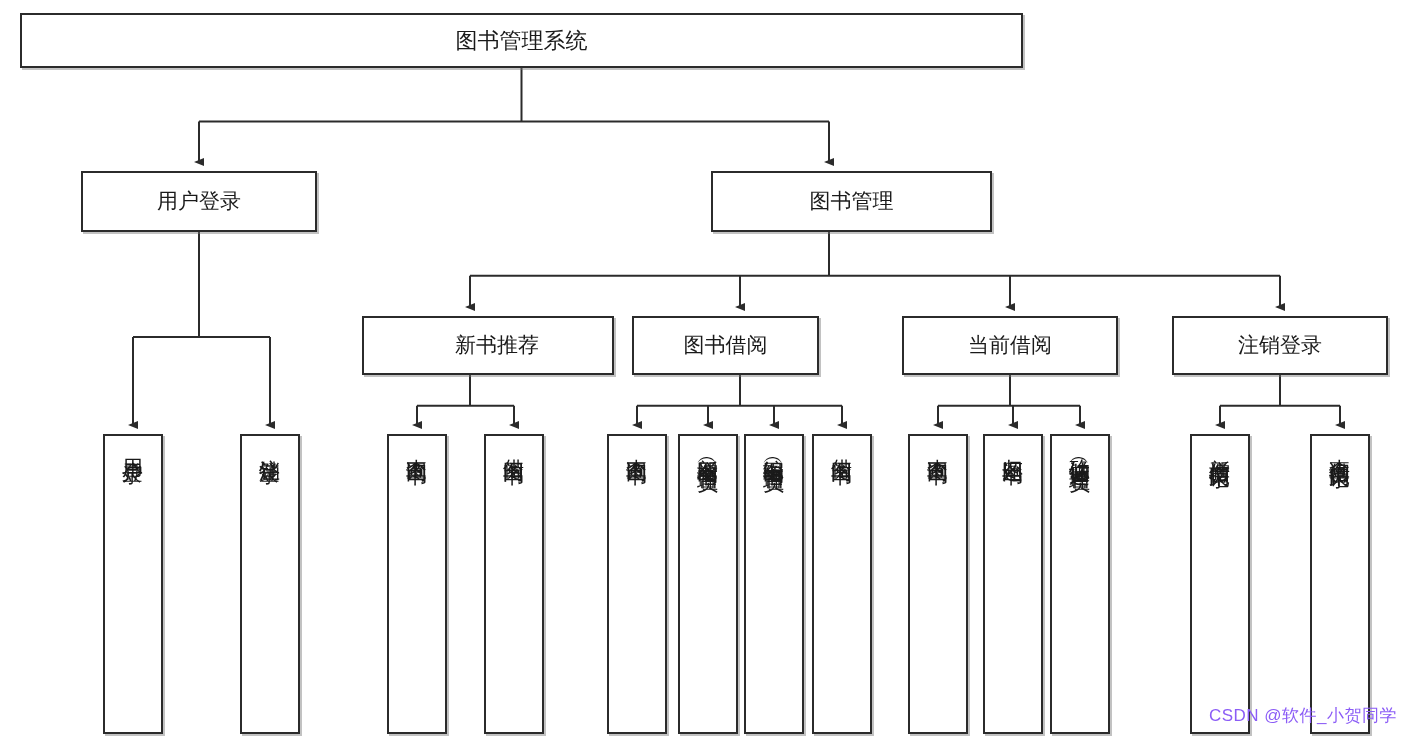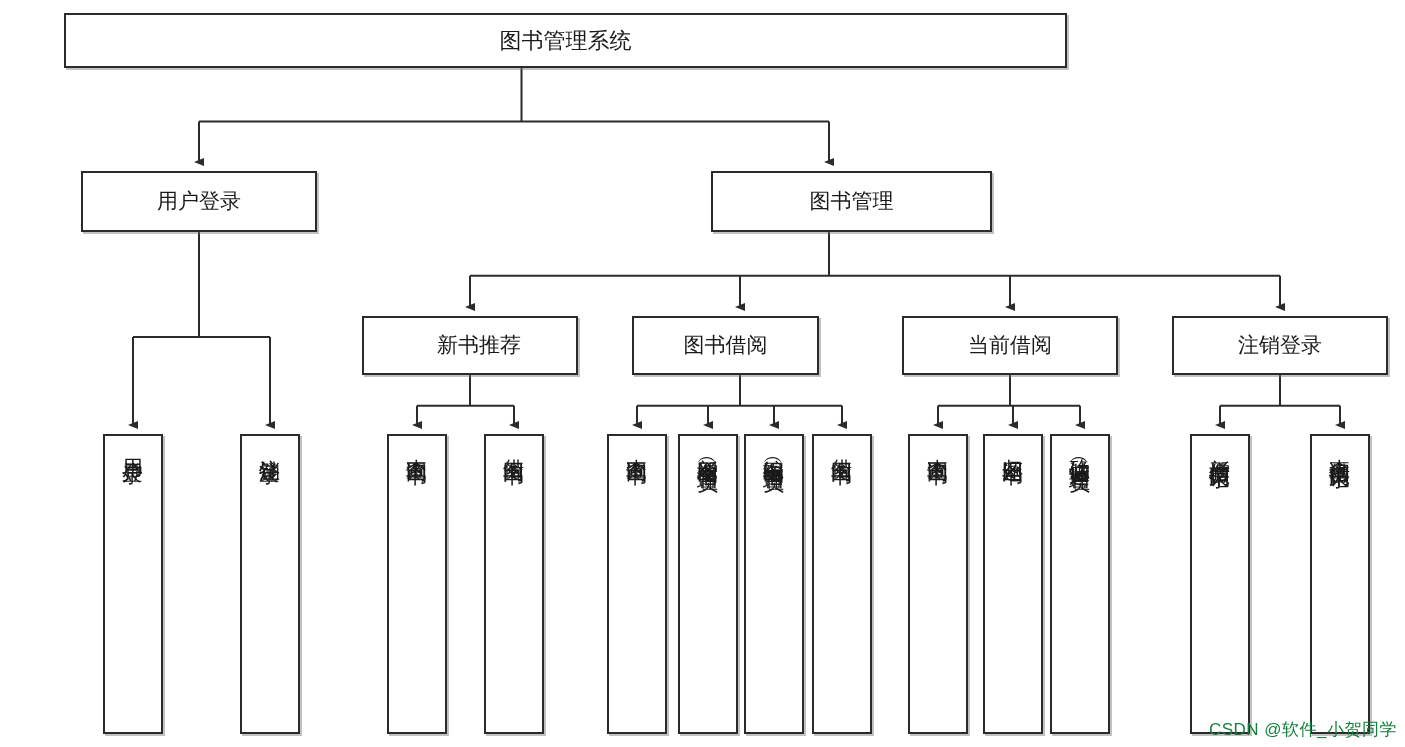--- a/index.html
+++ b/index.html
@@ -52,23 +52,23 @@
     writing-mode: vertical-rl;
     text-orientation: upright;
     font-size: 21px;
     letter-spacing: 2px;
     line-height: 1;
     white-space: nowrap;
   }
   #watermark {
     position: absolute;
     right: 8px;
-    bottom: 6px;
+    bottom: 20px;
     font-size: 17px;
-    color: #15803d;
+    color: #8b5cf6;
     letter-spacing: 0.5px;
     user-select: none;
   }
 </style>
 </head>
 <body>
 
 <div id="canvas">
 
   <svg class="edges" viewBox="0 0 1405 747">
@@ -108,30 +108,30 @@
         <path d="M1013,405.68 L1013,425" stroke="#2b2b2b" stroke-width="2" fill="none" marker-end="url(#arrowhead)"></path>
         <path d="M1080,405.68 L1080,425" stroke="#2b2b2b" stroke-width="2" fill="none" marker-end="url(#arrowhead)"></path>
         <path d="M1280,375 L1280,405.68" stroke="#2b2b2b" stroke-width="2" fill="none"></path>
         <path d="M1220,405.68 L1340,405.68" stroke="#2b2b2b" stroke-width="2" fill="none"></path>
         <path d="M1220,405.68 L1220,425" stroke="#2b2b2b" stroke-width="2" fill="none" marker-end="url(#arrowhead)"></path>
         <path d="M1340,405.68 L1340,425" stroke="#2b2b2b" stroke-width="2" fill="none" marker-end="url(#arrowhead)"></path>
       </g>
   </svg>
 
   <div id="node-layer">
-      <div class="node horizontal root" style="left: 20px; top: 13px; width: 1003px; height: 55px; margin-left: 44px;">
+      <div class="node horizontal root" style="left: 20px; top: 13px; width: 1003px; height: 55px;">
         <span class="label">图书管理系统</span>
       </div>
       <div class="node horizontal" style="left: 81px; top: 171px; width: 236px; height: 61px;">
         <span class="label">用户登录</span>
       </div>
       <div class="node horizontal" style="left: 711px; top: 171px; width: 281px; height: 61px;">
         <span class="label">图书管理</span>
       </div>
-      <div class="node horizontal" style="left: 362px; top: 316px; width: 216px; height: 59px; padding-left: 18px;">
+      <div class="node horizontal" style="left: 362px; top: 316px; width: 252px; height: 59px; padding-left: 18px;">
         <span class="label">新书推荐</span>
       </div>
       <div class="node horizontal" style="left: 632px; top: 316px; width: 187px; height: 59px;">
         <span class="label">图书借阅</span>
       </div>
       <div class="node horizontal" style="left: 902px; top: 316px; width: 216px; height: 59px;">
         <span class="label">当前借阅</span>
       </div>
       <div class="node horizontal" style="left: 1172px; top: 316px; width: 216px; height: 59px;">
         <span class="label">注销登录</span>

